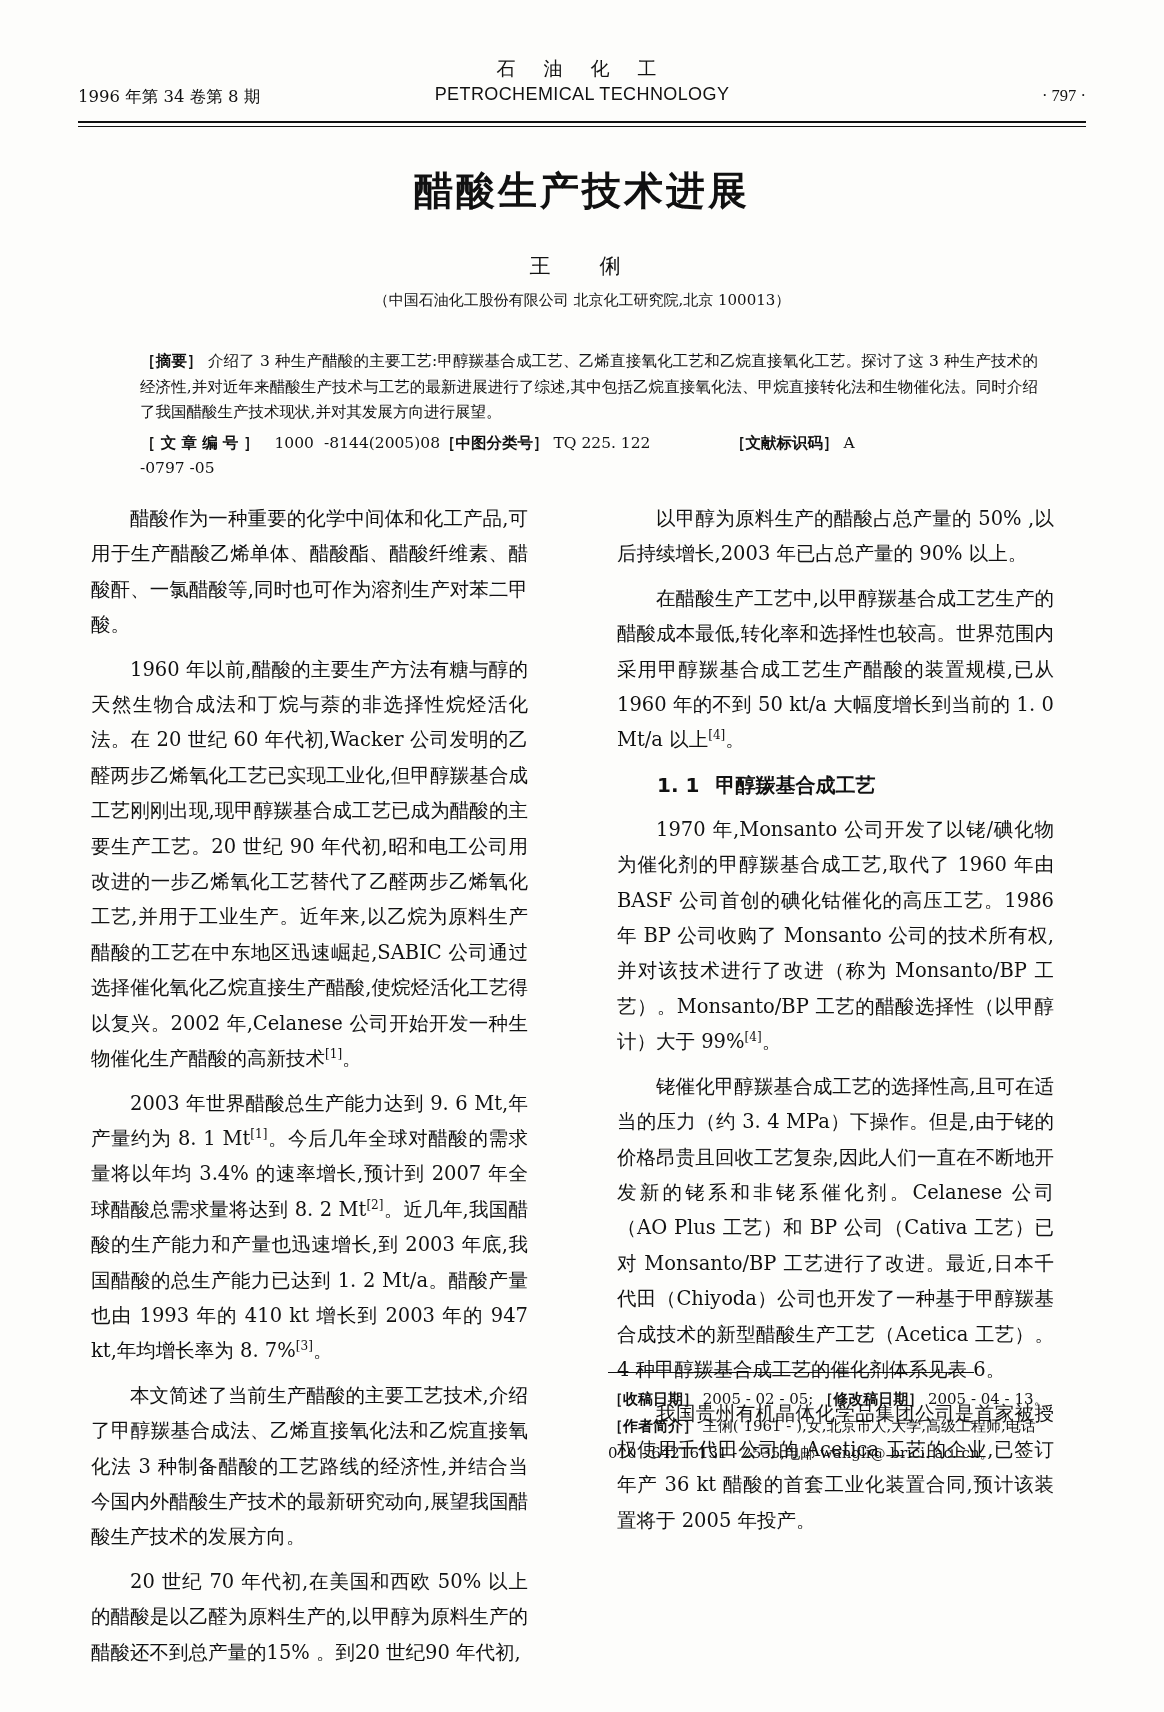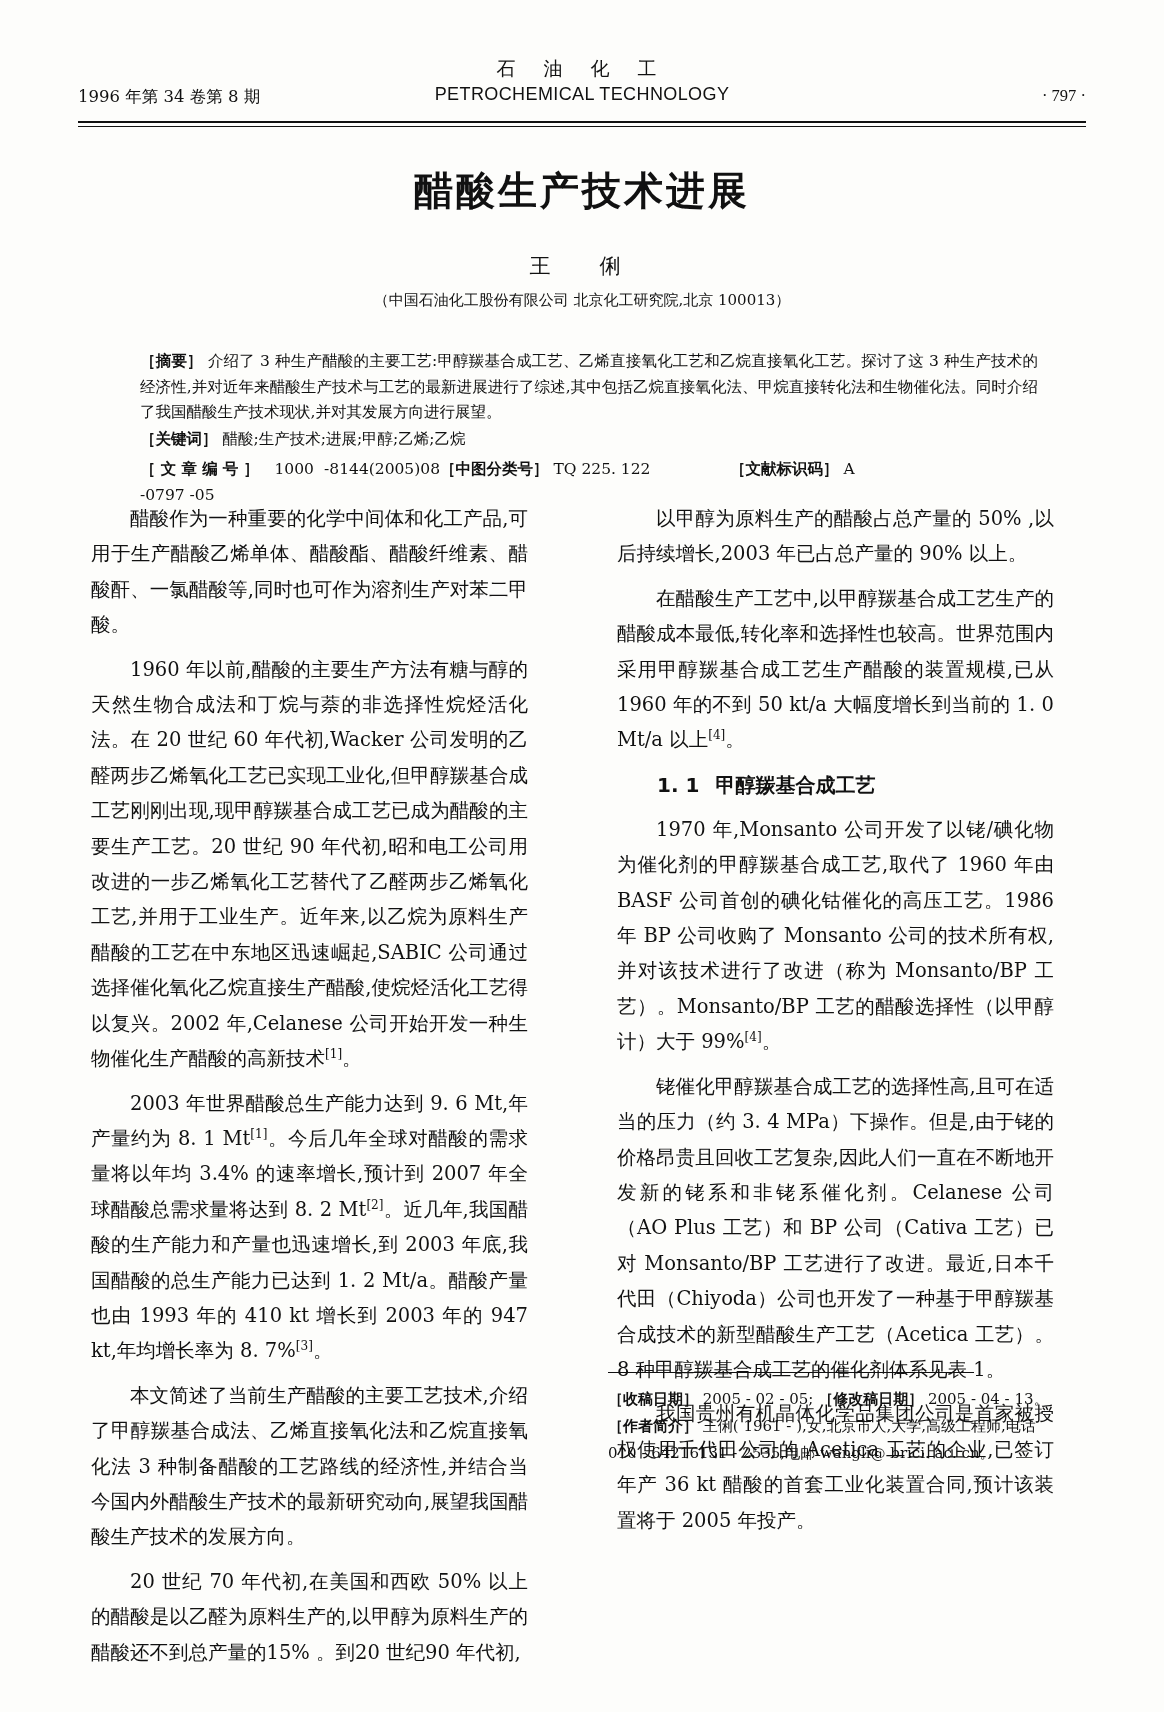--- a/index.html
+++ b/index.html
@@ -121,24 +121,20 @@
 
   <div class="title">醋酸生产技术进展</div>
   <div class="author">王　俐</div>
   <div class="affil">（中国石油化工股份有限公司 北京化工研究院,北京 100013）</div>
 
   <div class="absblock">
     <div class="ln">
       <span class="lbl">［摘要］</span>
       <span>介绍了 3 种生产醋酸的主要工艺:甲醇羰基合成工艺、乙烯直接氧化工艺和乙烷直接氧化工艺。探讨了这 3 种生产技术的经济性,并对近年来醋酸生产技术与工艺的最新进展进行了综述,其中包括乙烷直接氧化法、甲烷直接转化法和生物催化法。同时介绍了我国醋酸生产技术现状,并对其发展方向进行展望。</span>
     </div>
-    <div class="ln">
-      <span class="lbl">［关键词］</span>
-      <span>醋酸;生产技术;进展;甲醇;乙烯;乙烷</span>
-    </div>
     <div class="meta-row">
       <div class="m1">
         <span class="lbl">［文章编号］</span>
         <span>1000 -8144(2005)08 -0797 -05</span>
       </div>
       <div class="m2">
         <span class="lbl">［中图分类号］</span>
         <span>TQ 225. 122</span>
       </div>
       <div class="m3">
@@ -154,21 +150,21 @@
     <p><span>2003 年世界醋酸总生产能力达到 9. 6 Mt,年产量约为 8. 1 Mt</span><sup>[1]</sup><span>。今后几年全球对醋酸的需求量将以年均 3.4% 的速率增长,预计到 2007 年全球醋酸总需求量将达到 8. 2 Mt</span><sup>[2]</sup><span>。近几年,我国醋酸的生产能力和产量也迅速增长,到 2003 年底,我国醋酸的总生产能力已达到 1. 2 Mt/a。醋酸产量也由 1993 年的 410 kt 增长到 2003 年的 947 kt,年均增长率为 8. 7%</span><sup>[3]</sup><span>。</span></p>
     <p>本文简述了当前生产醋酸的主要工艺技术,介绍了甲醇羰基合成法、乙烯直接氧化法和乙烷直接氧化法 3 种制备醋酸的工艺路线的经济性,并结合当今国内外醋酸生产技术的最新研究动向,展望我国醋酸生产技术的发展方向。</p>
     <p>20 世纪 70 年代初,在美国和西欧 50% 以上的醋酸是以乙醛为原料生产的,以甲醇为原料生产的醋酸还不到总产量的15% 。到20 世纪90 年代初,</p>
   </div>
 
   <div class="col col-r">
     <p>以甲醇为原料生产的醋酸占总产量的 50% ,以后持续增长,2003 年已占总产量的 90% 以上。</p>
     <p><span>在醋酸生产工艺中,以甲醇羰基合成工艺生产的醋酸成本最低,转化率和选择性也较高。世界范围内采用甲醇羰基合成工艺生产醋酸的装置规模,已从 1960 年的不到 50 kt/a 大幅度增长到当前的 1. 0 Mt/a 以上</span><sup>[4]</sup><span>。</span></p>
     <p class="sec-sub"><span class="num">1. 1</span><span>甲醇羰基合成工艺</span></p>
     <p><span>1970 年,Monsanto 公司开发了以铑/碘化物为催化剂的甲醇羰基合成工艺,取代了 1960 年由 BASF 公司首创的碘化钴催化的高压工艺。1986 年 BP 公司收购了 Monsanto 公司的技术所有权,并对该技术进行了改进（称为 Monsanto/BP 工艺）。Monsanto/BP 工艺的醋酸选择性（以甲醇计）大于 99%</span><sup>[4]</sup><span>。</span></p>
-    <p>铑催化甲醇羰基合成工艺的选择性高,且可在适当的压力（约 3. 4 MPa）下操作。但是,由于铑的价格昂贵且回收工艺复杂,因此人们一直在不断地开发新的铑系和非铑系催化剂。Celanese 公司（AO Plus 工艺）和 BP 公司（Cativa 工艺）已对 Monsanto/BP 工艺进行了改进。最近,日本千代田（Chiyoda）公司也开发了一种基于甲醇羰基合成技术的新型醋酸生产工艺（Acetica 工艺）。8 种甲醇羰基合成工艺的催化剂体系见表 1。</p>
+    <p>铑催化甲醇羰基合成工艺的选择性高,且可在适当的压力（约 3. 4 MPa）下操作。但是,由于铑的价格昂贵且回收工艺复杂,因此人们一直在不断地开发新的铑系和非铑系催化剂。Celanese 公司（AO Plus 工艺）和 BP 公司（Cativa 工艺）已对 Monsanto/BP 工艺进行了改进。最近,日本千代田（Chiyoda）公司也开发了一种基于甲醇羰基合成技术的新型醋酸生产工艺（Acetica 工艺）。4 种甲醇羰基合成工艺的催化剂体系见表 6。</p>
     <p>我国贵州有机晶体化学品集团公司是首家被授权使用千代田公司的 Acetica 工艺的企业,已签订年产 36 kt 醋酸的首套工业化装置合同,预计该装置将于 2005 年投产。</p>
   </div>
 
   <div class="fn-rule"></div>
   <div class="footnote">
     <div class="fl">
       <span class="lbl">［收稿日期］</span>
       <span>2005 - 02 - 05;</span>
       <span class="lbl">［修改稿日期］</span>
       <span>2005 - 04 - 13。</span>

